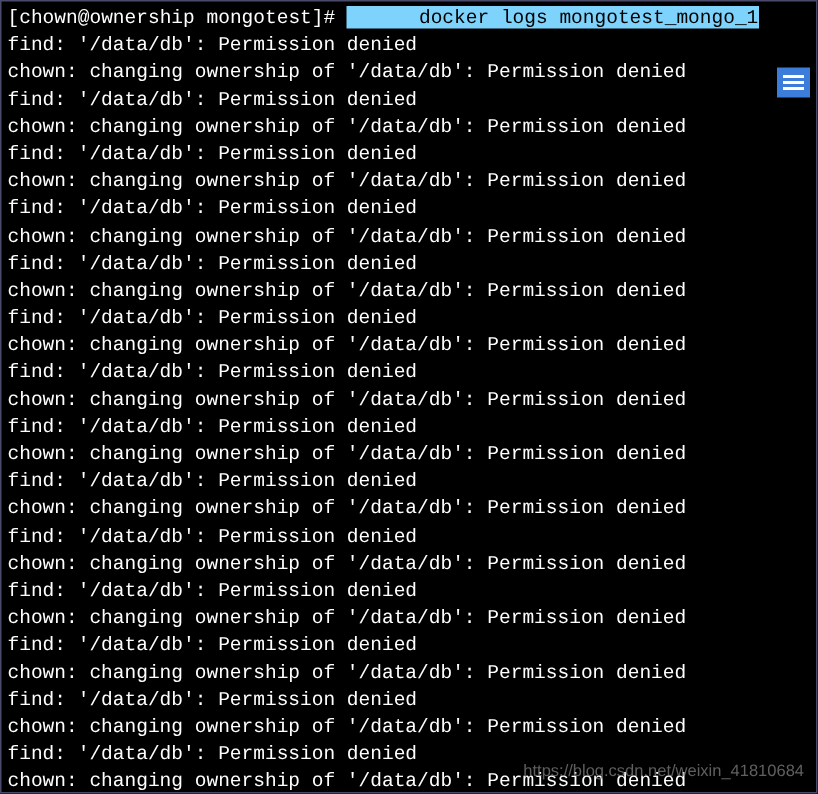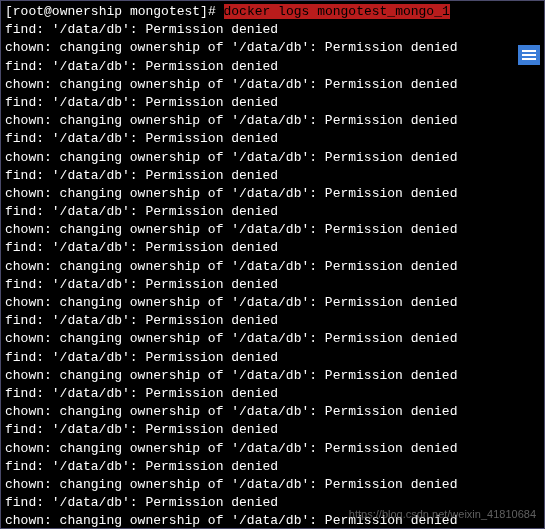--- a/index.html
+++ b/index.html
@@ -38,22 +38,23 @@
       color: #ffffff;
     }
     .path {
       color: #ffffff;
       text-align: center;
     }
     .prompt-close {
       color: #ffffff;
     }
     .command {
-      background: #b91c1c;
+      background: #7dd3fc;
       color: #000000;
+      padding-left: 48px;
     }
     .output-line {
       white-space: pre;
       color: #ffffff;
     }
     .selection-indicator {
       position: absolute;
       top: 44px;
       right: 4px;
       width: 22px;
@@ -78,21 +79,21 @@
       font-size: 11px;
       font-family: Arial, sans-serif;
       opacity: 0.7;
       pointer-events: none;
     }
   </style>
 </head>
 <body>
 
 <div class="terminal">
-  <div class="prompt-line"><span class="prompt-open">[</span><span class="user">root</span><span class="at">@</span><span class="host">ownership</span><span> </span><span class="path">mongotest</span><span class="prompt-close">]#</span> <span class="command">docker logs mongotest_mongo_1</span></div>
+  <div class="prompt-line"><span class="prompt-open">[</span><span class="user">chown</span><span class="at">@</span><span class="host">ownership</span><span> </span><span class="path">mongotest</span><span class="prompt-close">]#</span> <span class="command">docker logs mongotest_mongo_1</span></div>
   <div class="output-line">find: '/data/db': Permission denied</div>
   <div class="output-line">chown: changing ownership of '/data/db': Permission denied</div>
   <div class="output-line">find: '/data/db': Permission denied</div>
   <div class="output-line">chown: changing ownership of '/data/db': Permission denied</div>
   <div class="output-line">find: '/data/db': Permission denied</div>
   <div class="output-line">chown: changing ownership of '/data/db': Permission denied</div>
   <div class="output-line">find: '/data/db': Permission denied</div>
   <div class="output-line">chown: changing ownership of '/data/db': Permission denied</div>
   <div class="output-line">find: '/data/db': Permission denied</div>
   <div class="output-line">chown: changing ownership of '/data/db': Permission denied</div>

